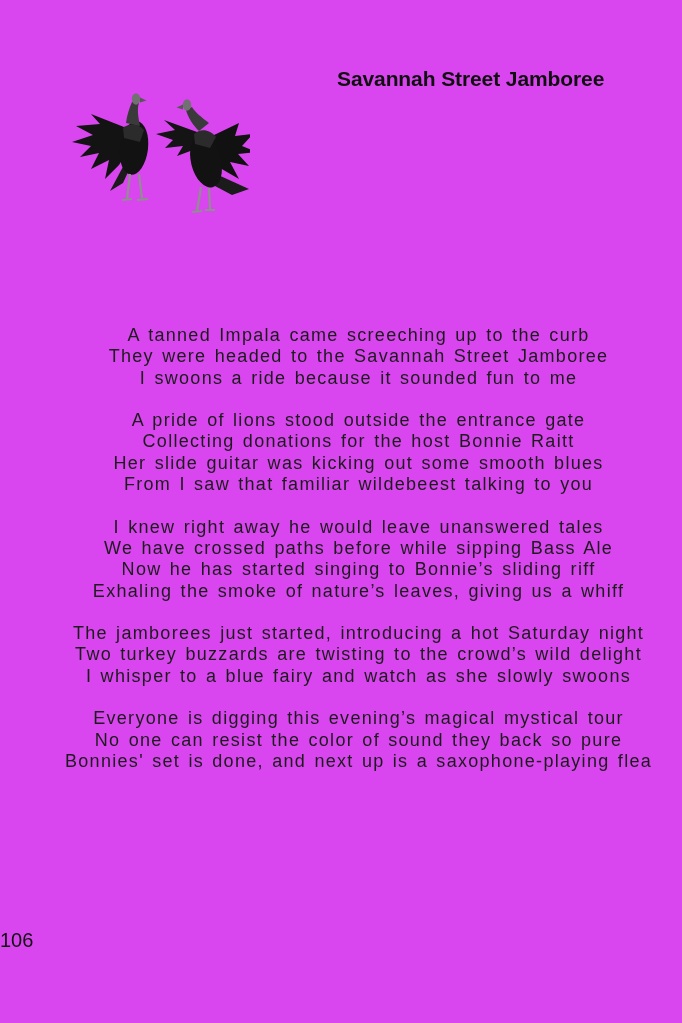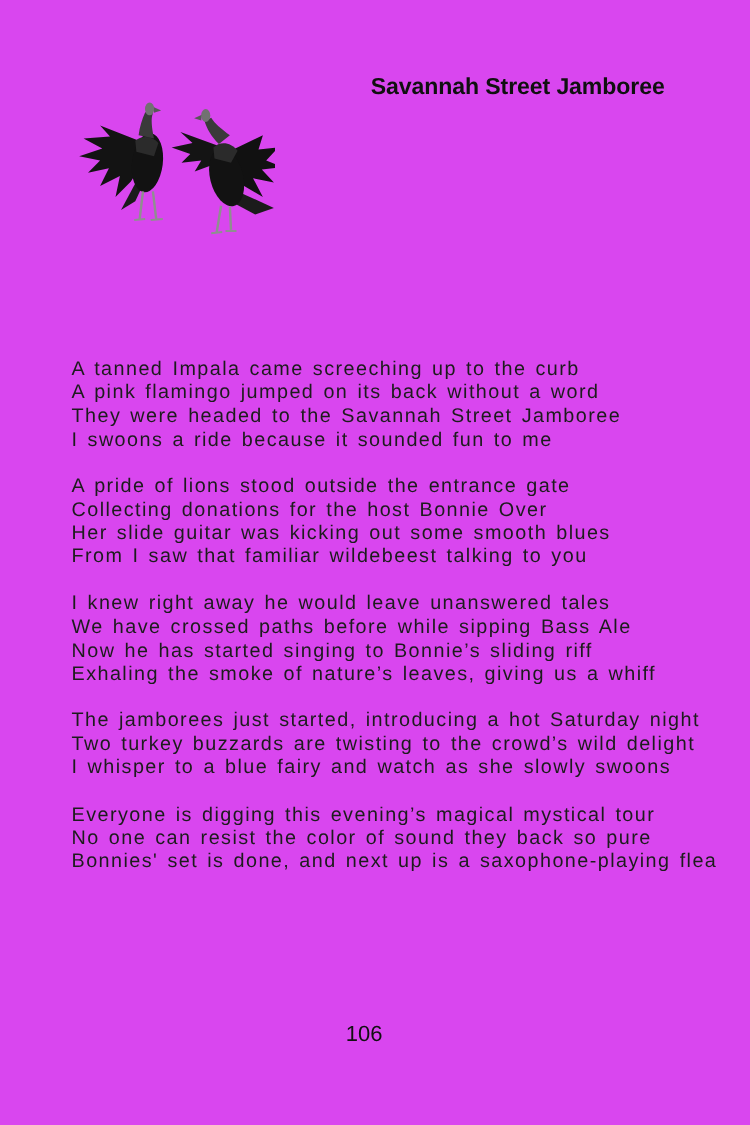--- a/index.html
+++ b/index.html
@@ -37,34 +37,34 @@
   }
   .poem {
     position: absolute;
     left: 65px;
     top: 325px;
     font-size: 18px;
     line-height: 21.3px;
     letter-spacing: 1.3px;
     word-spacing: 2px;
     color: #1c1c1c;
+    text-align: center;
   }
   .stanza {
     margin: 0 0 21.3px 0;
   }
   .poem-line {
     display: block;
     white-space: nowrap;
   }
   .page-number {
     position: absolute;
     left: 0;
     top: 929px;
     width: 662px;
-    text-align: center;
     font-size: 20px;
     color: #101010;
   }
 </style>
 </head>
 <body>
 
 <div class="page">
 
   <h1 class="poem-title">Savannah Street Jamboree</h1>
@@ -110,27 +110,26 @@
 
         <path stroke="#8f8f8f" stroke-width="2.2" fill="none" d="M131,97 L127,121 M139,98 L140,119"></path>
         <path stroke="#8f8f8f" stroke-width="1.8" fill="none" d="M122,122 L132,121 M135,120 L145,120"></path>
       </g>
     </svg>
   </div>
 
   <div class="poem">
     <p class="stanza">
       <span class="poem-line">A tanned Impala came screeching up to the curb</span>
-      <span class="poem-line">A pink flamingo jumped on its back without a word</span>
       <span class="poem-line">They were headed to the Savannah Street Jamboree</span>
       <span class="poem-line">I swoons a ride because it sounded fun to me</span>
     </p>
     <p class="stanza">
       <span class="poem-line">A pride of lions stood outside the entrance gate</span>
-      <span class="poem-line">Collecting donations for the host Bonnie Over</span>
+      <span class="poem-line">Collecting donations for the host Bonnie Raitt</span>
       <span class="poem-line">Her slide guitar was kicking out some smooth blues</span>
       <span class="poem-line">From I saw that familiar wildebeest talking to you</span>
     </p>
     <p class="stanza">
       <span class="poem-line">I knew right away he would leave unanswered tales</span>
       <span class="poem-line">We have crossed paths before while sipping Bass Ale</span>
       <span class="poem-line">Now he has started singing to Bonnie’s sliding riff</span>
       <span class="poem-line">Exhaling the smoke of nature’s leaves, giving us a whiff</span>
     </p>
     <p class="stanza">

